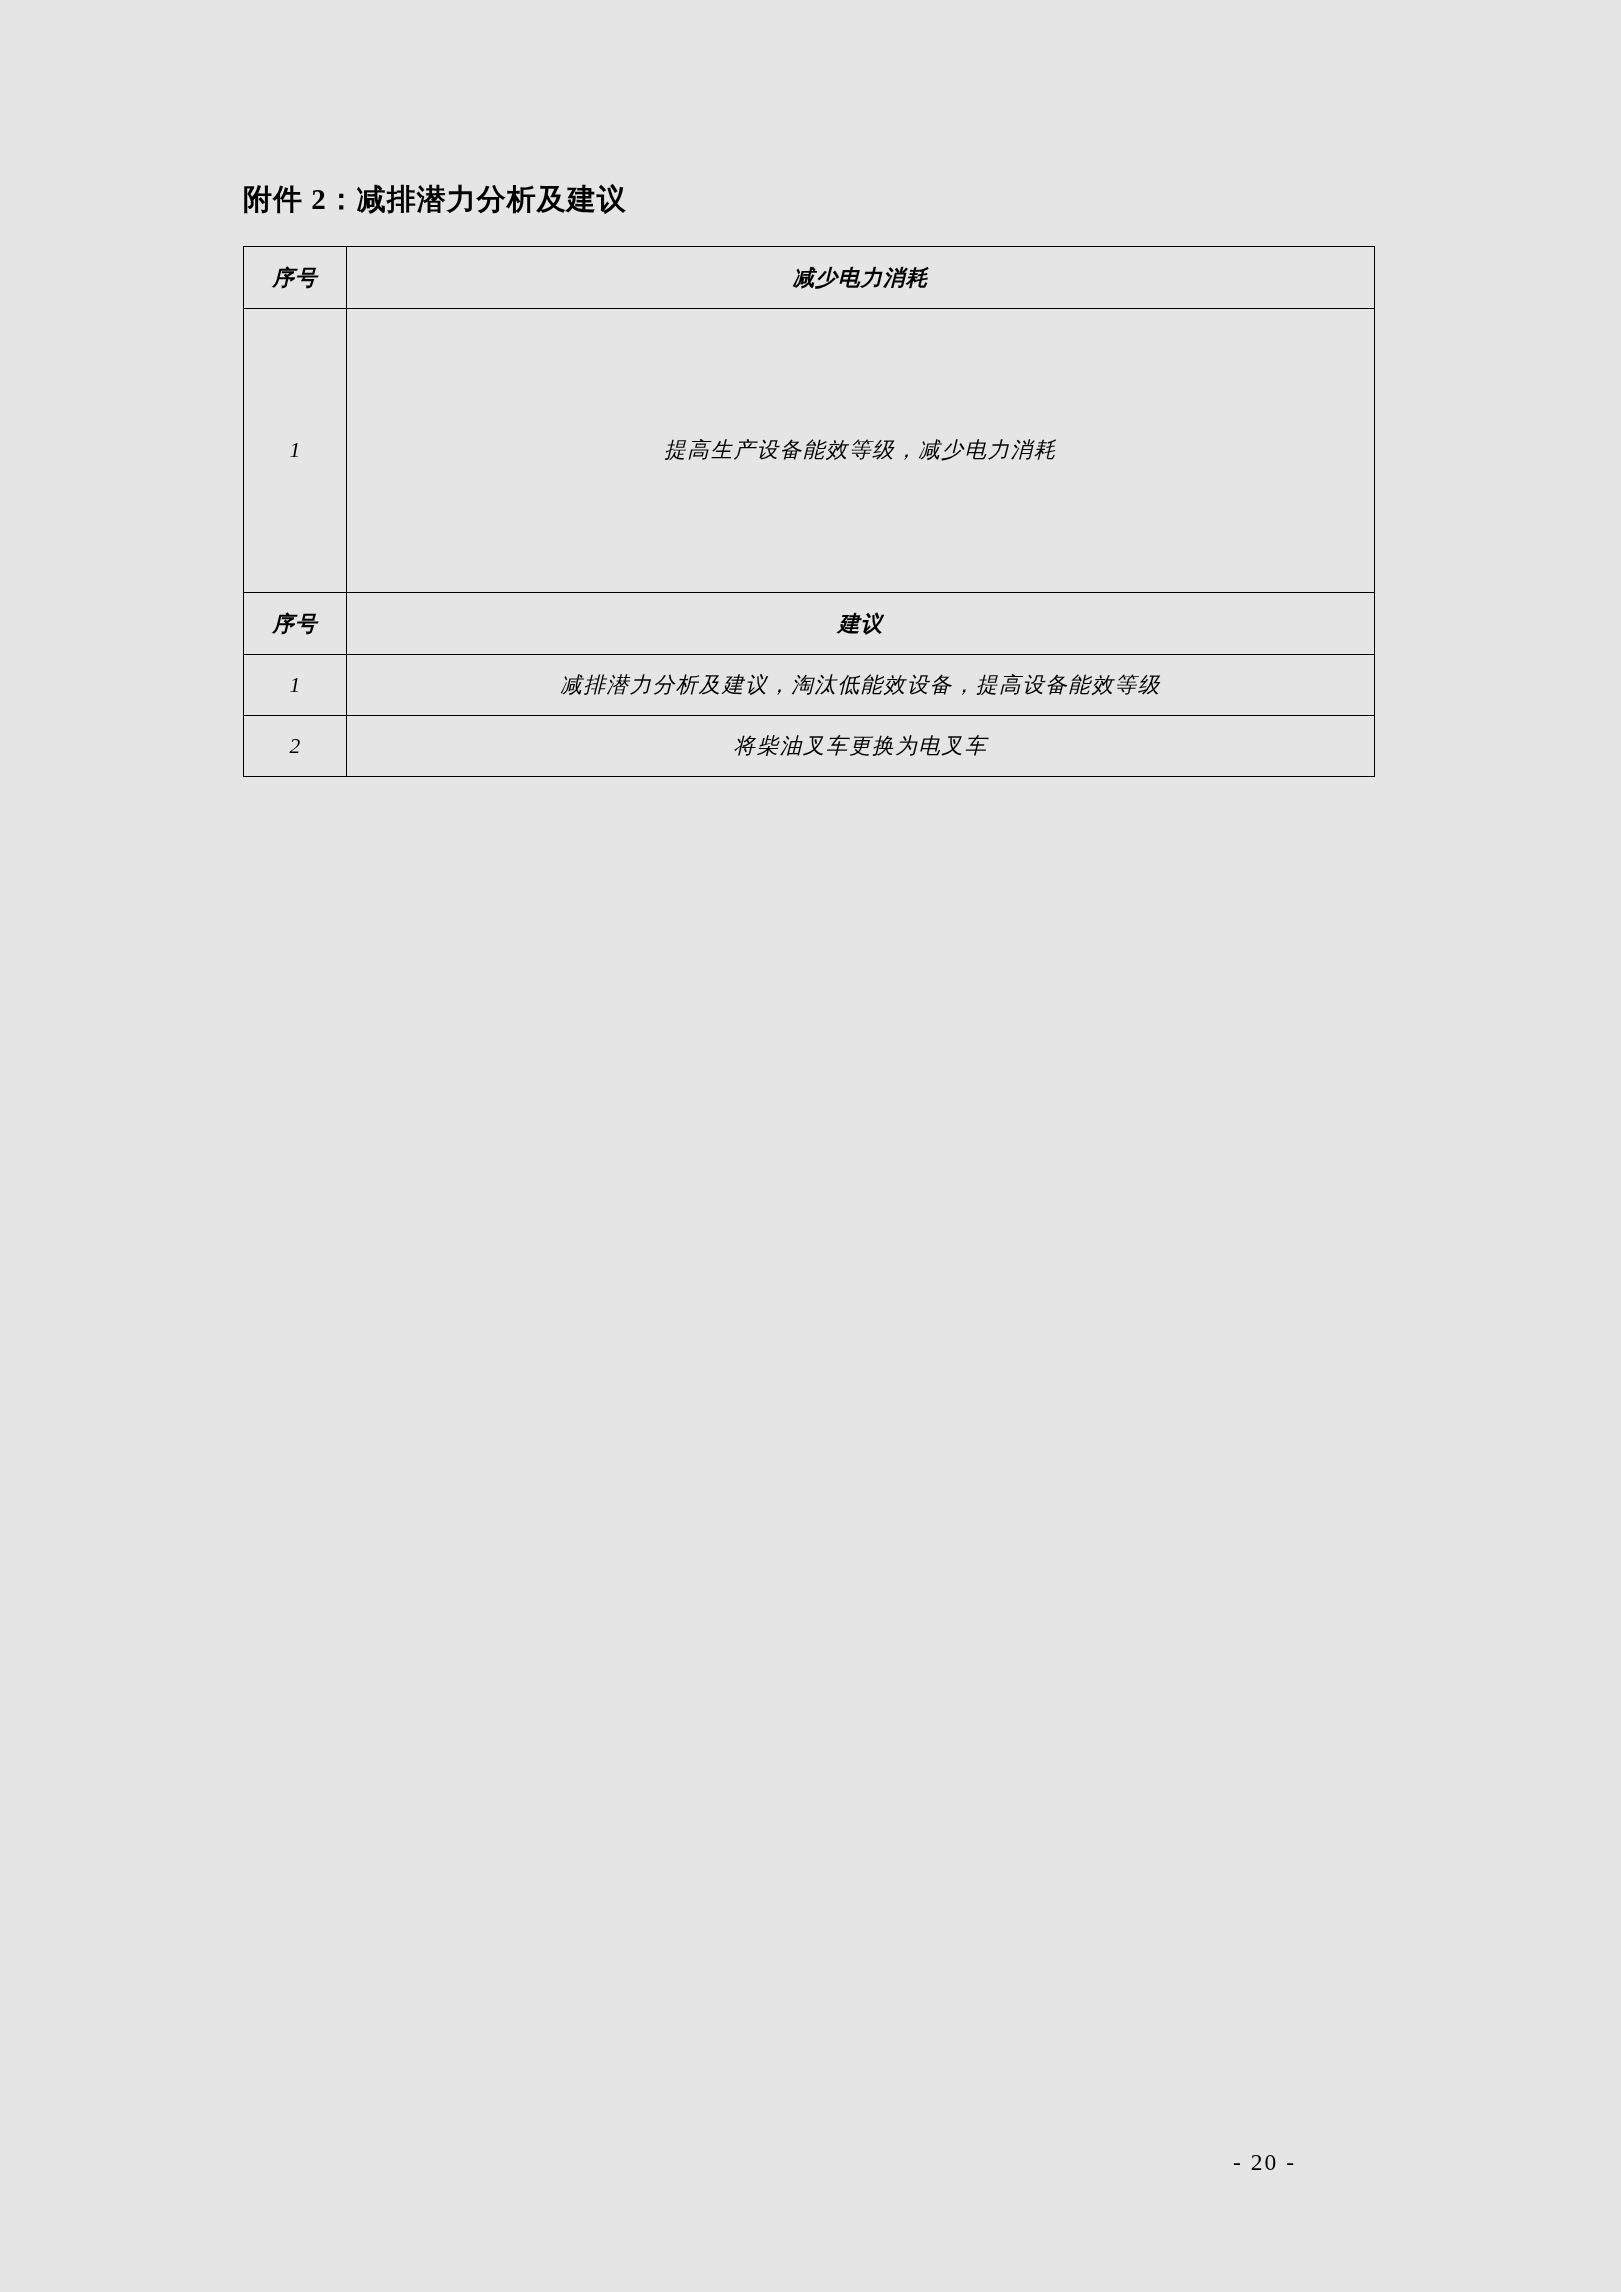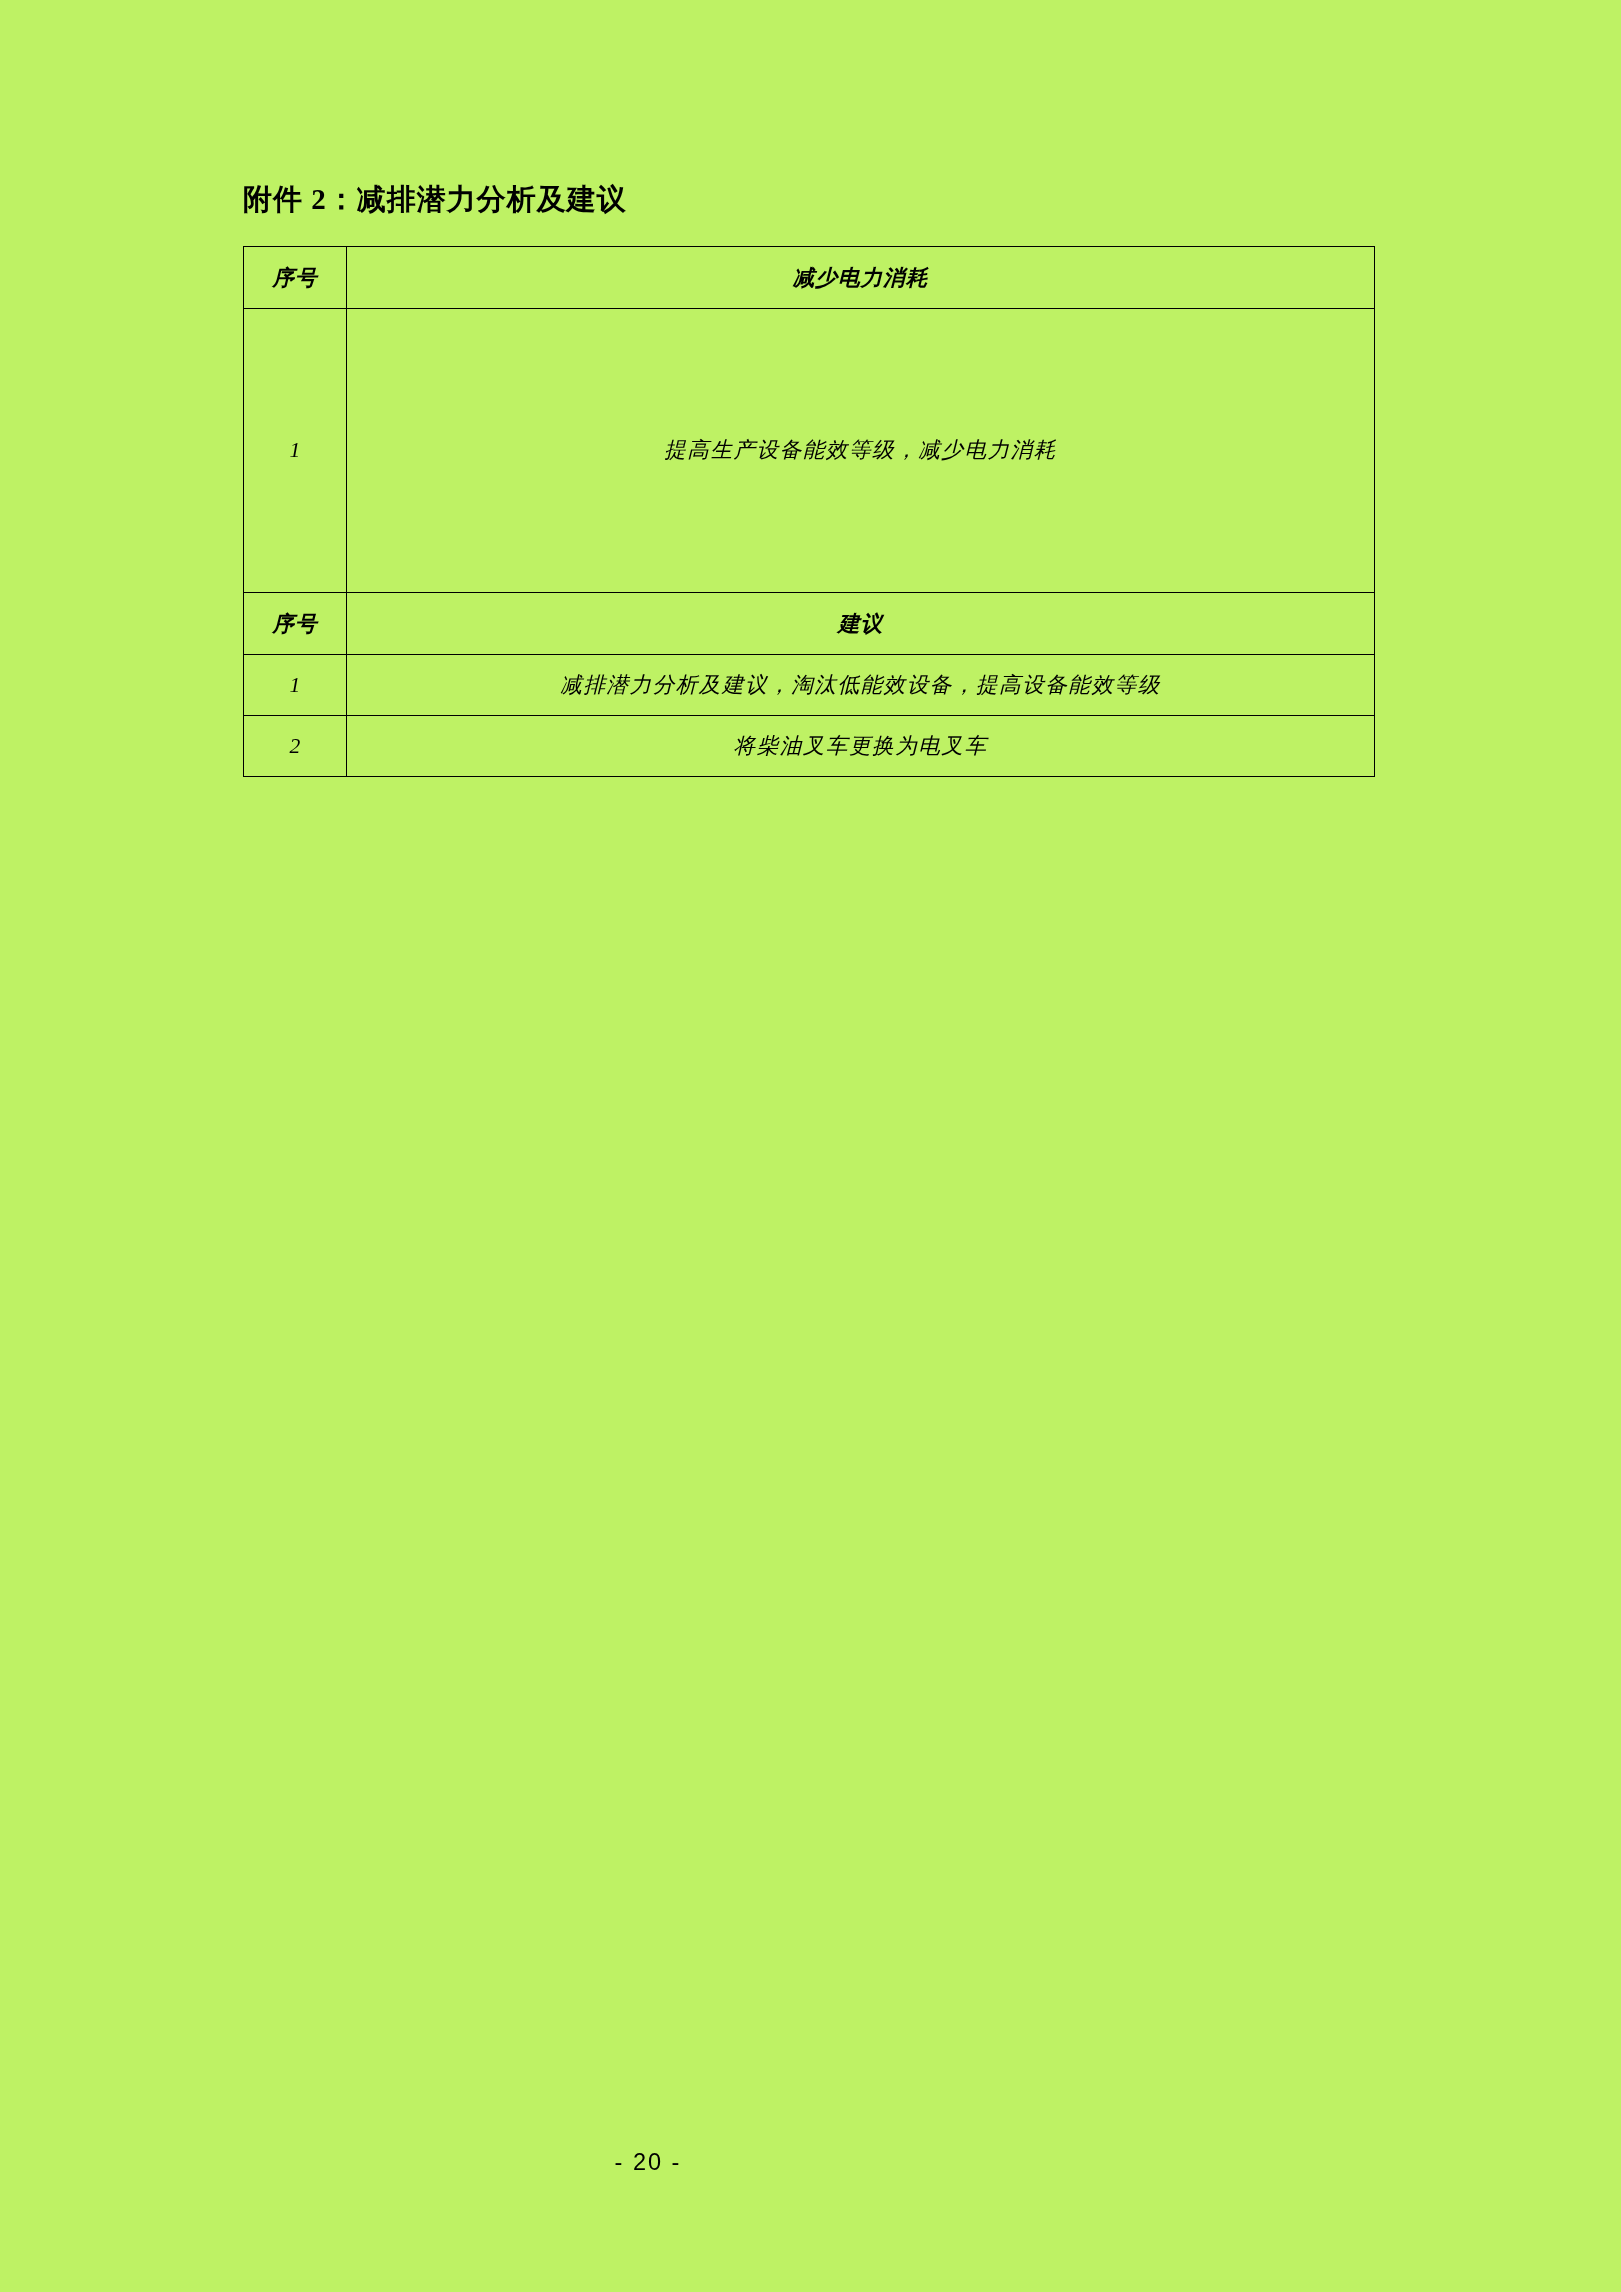--- a/index.html
+++ b/index.html
@@ -13,21 +13,21 @@
     font-family: "Liberation Serif", "DejaVu Serif", serif;
     color: #000000;
     position: relative;
     overflow: hidden;
   }
   .page {
     position: absolute;
     left: 0; top: 0;
     width: 1621px;
     height: 2293px;
-    background: #bef264;
+    background: #e5e5e5;
   }
   .content {
     position: absolute;
     left: 243px;
     top: 181px;
     width: 1137px;
   }
   .doc-title {
     font-size: 29px;
     font-weight: bold;
@@ -66,24 +66,24 @@
   .cell-text {
     letter-spacing: 1.5px;
     line-height: 1.6;
     margin-left: 15px;
   }
   .page-number {
     position: absolute;
     left: 0;
     top: 2149px;
     width: 1296px;
-    text-align: center;
+    text-align: right;
     font-size: 23.5px;
     letter-spacing: 2px;
-    font-family: Liberation Sans, sans-serif;
+    font-family: Liberation Serif, serif;
   }
 </style>
 </head>
 <body>
 
 <div class="page">
 
   <div class="content">
 
     <div class="doc-title">附件 2：减排潜力分析及建议</div>

